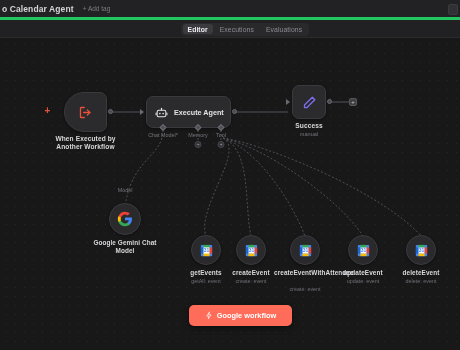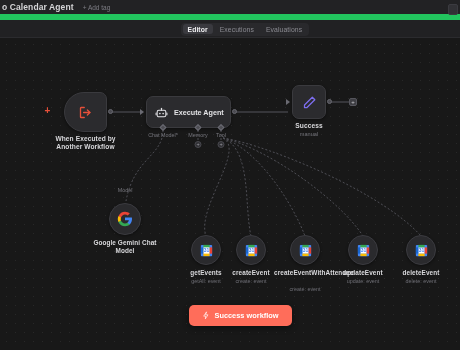--- a/index.html
+++ b/index.html
@@ -7,21 +7,21 @@
   body {
     font-family: "Liberation Sans", sans-serif;
     background:#1a1a1a; color:#d8d8d8;
     -webkit-font-smoothing:antialiased;
   }
   #app { position:relative; width:460px; height:350px; overflow:hidden; background:#1a1a1a; }
 
   
   #header {
     position:absolute; top:0; left:0; width:460px; height:20px;
-    background:#222224; border-bottom:6px solid #22c55e;
+    background:#222224; border-bottom:3px solid #22c55e;
     display:flex; align-items:center; z-index:40;
   }
   #wf-title {
     font-size:8.5px; font-weight:600; color:#d5d5d7;
     margin-left:2px; white-space:nowrap; letter-spacing:.1px;
   }
   #add-tag {
     font-size:6.5px; color:#7d7d84; margin-left:9px; white-space:nowrap;
   }
   #hdr-right {
@@ -357,17 +357,17 @@
         </svg>
       </div>
       <div class="nlabel" style="width:62px;">deleteEvent</div>
       <div class="nsub" style="top:43px;">delete: event</div>
     </div>
 
     <div id="exec-btn">
       <svg class="bolt" viewBox="0 0 24 24" fill="none" stroke="#ffffff" stroke-width="2" stroke-linecap="round" stroke-linejoin="round">
         <path d="M13 2L5 14h6l-1 8 8-12h-6z"></path>
       </svg>
-      <span id="exec-label">Success workflow</span>
+      <span id="exec-label">Google workflow</span>
     </div>
 
   </div>
 </div>
 
 </body></html>

